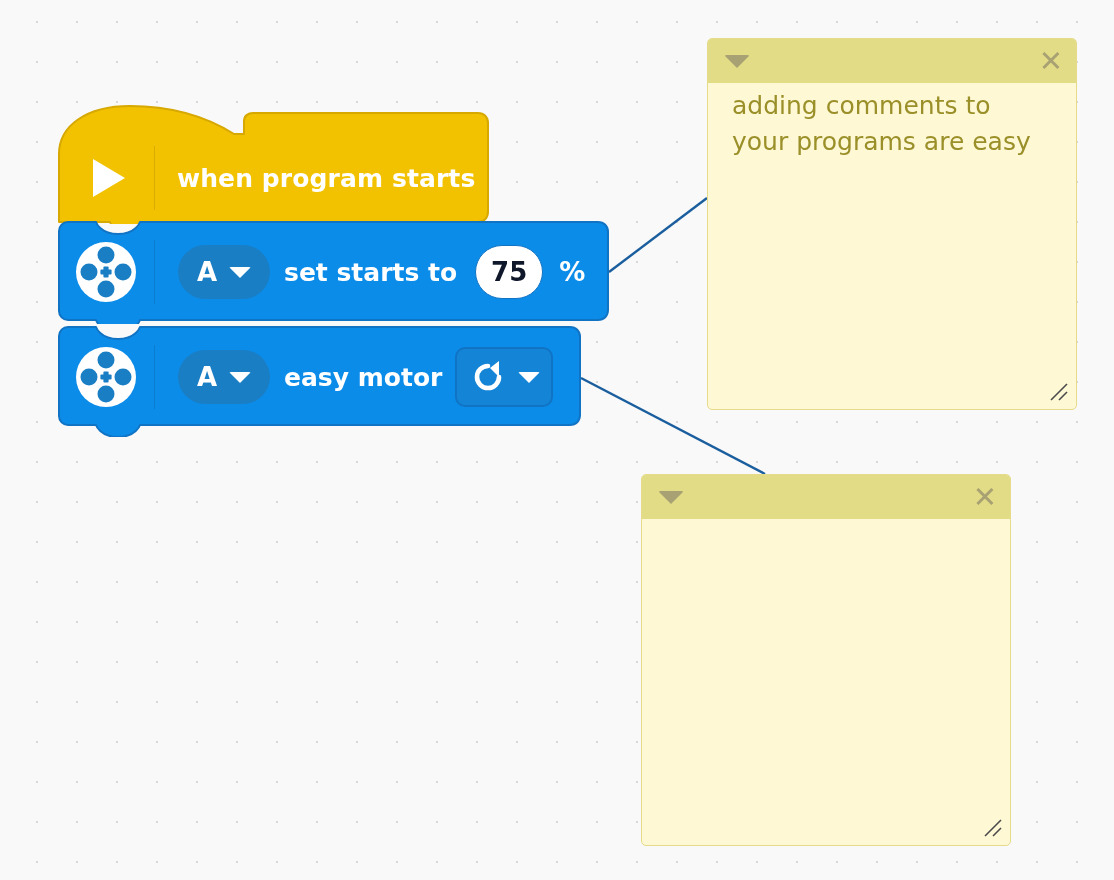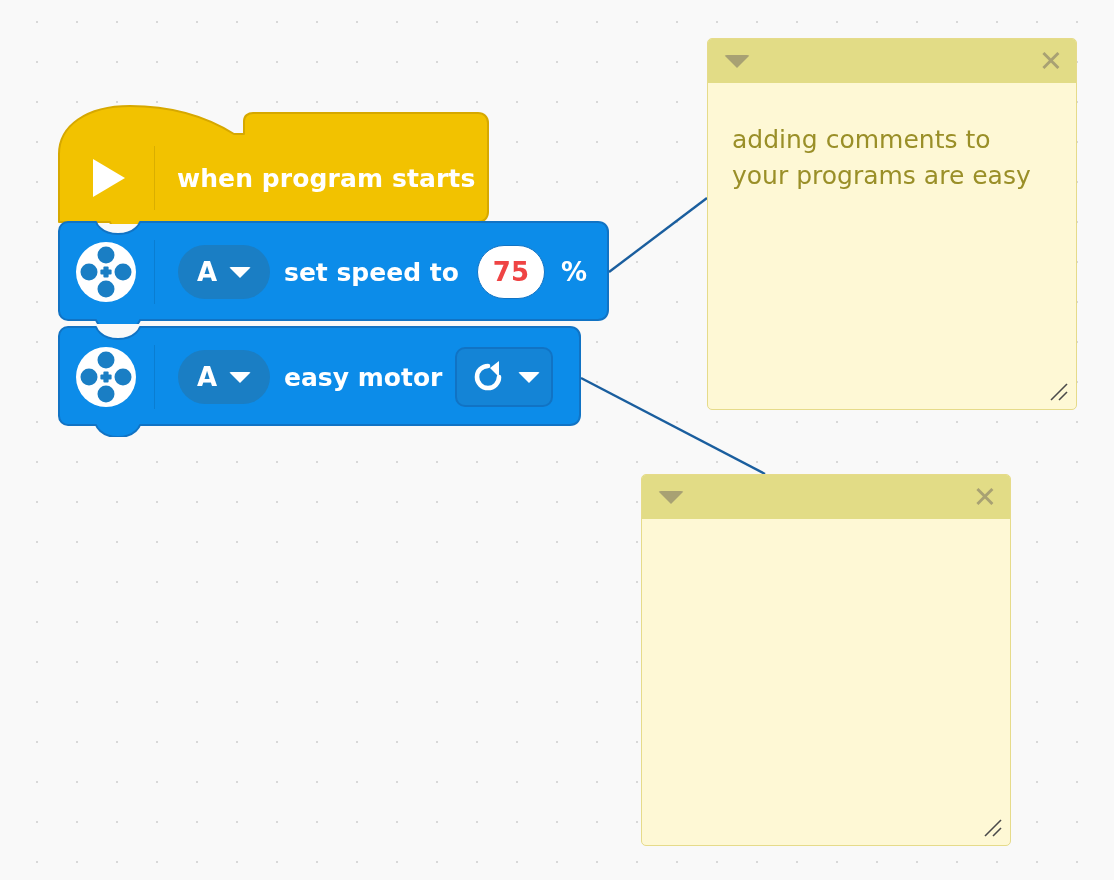--- a/index.html
+++ b/index.html
@@ -141,21 +141,21 @@
     border-radius: 34px;
     background: #ffffff;
     display: flex;
     align-items: center;
     justify-content: center;
     margin-left: 18px;
     border: 1px solid #1173c4;
     box-sizing: border-box;
   }
   .num-oval span {
-    color: #ef4444;
+    color: #0f172a;
     font-size: 26px;
     font-weight: bold;
   }
   .pct-label {
     color: #ffffff;
     font-size: 26px;
     font-weight: bold;
     margin-left: 16px;
   }
 
@@ -202,21 +202,21 @@
   }
   .close-x {
     color: #a8a173;
     font-size: 29px;
     font-weight: bold;
     line-height: 1;
     font-family: "DejaVu Sans", sans-serif;
     user-select: none;
   }
   .comment-body {
-    padding: 39px 24px 0 24px;
+    padding: 5px 24px 0 24px;
     color: #9a8f28;
     font-size: 25px;
     line-height: 1.42;
     white-space: pre-line;
     word-wrap: break-word;
   }
   .resize-grip {
     position: absolute;
     right: 6px;
     bottom: 6px;
@@ -281,21 +281,21 @@
             <circle cx="48" cy="31" r="8.5" fill="#1a7ec4"></circle>
             <rect x="28.4" y="25.4" width="5.2" height="11.2" rx="1" fill="#1a7ec4"></rect>
             <rect x="25.4" y="28.4" width="11.2" height="5.2" rx="1" fill="#1a7ec4"></rect>
           </svg>
         </div>
         <div class="divider"></div>
         <div class="port-pill">
           <span class="port-letter">A</span>
           <span class="caret-down"></span>
         </div>
-        <div class="blk-text">set speed to</div>
+        <div class="blk-text">set starts to</div>
         <div class="num-oval">
           <span>75</span>
         </div>
         <div class="pct-label">%</div>
       </div>
     </div>
 
     <div class="motor-block" style="width:528px;height:108px;margin-top:3px;">
       <svg class="blk-svg" width="528" height="112" viewBox="0 0 528 112">
         <path d="M1,11 C1,6 5,2 10,2

